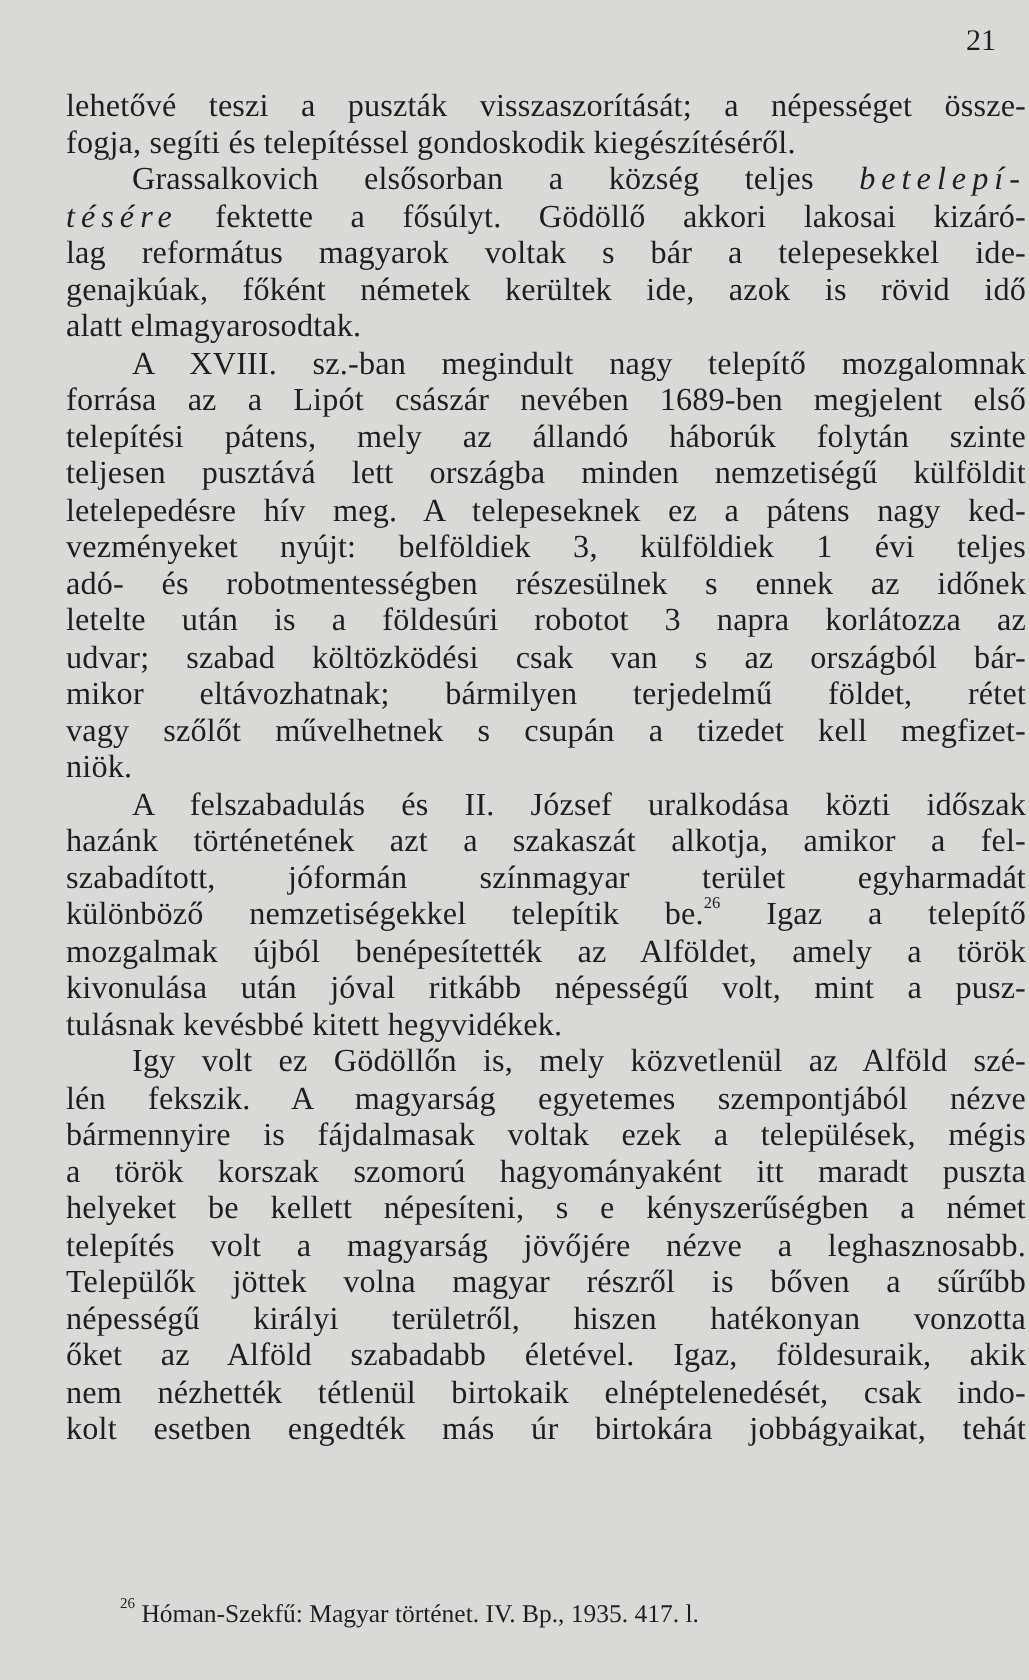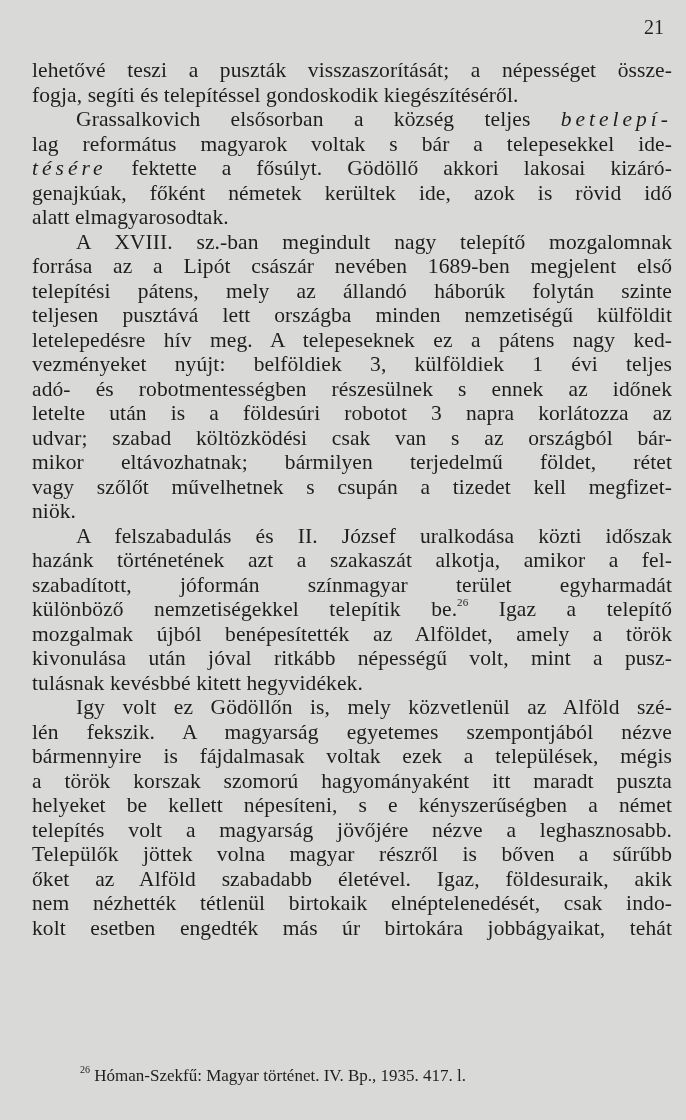--- a/index.html
+++ b/index.html
@@ -9,21 +9,21 @@
     font-family: "Liberation Serif", "DejaVu Serif", serif;
     color: #1e1e1e;
     position: relative;
     overflow: hidden;
   }
   .page-number {
     position: absolute; top: 16px; right: 22px;
     font-size: 20px;
   }
   .body-text {
-    position: absolute; left: 32px; top: 58px; width: 640px;
+    position: absolute; left: 44px; top: 58px; width: 640px;
   }
   .line {
     font-size: 21.5px;
     line-height: 24.5px;
     height: 24.5px;
     white-space: nowrap;
     text-align: justify;
     text-align-last: justify;
     letter-spacing: 0.1px;
   }
@@ -39,22 +39,22 @@
 </style>
 </head>
 <body>
 
 <div class="page-number">21</div>
 
 <div class="body-text" id="body">
     <div class="line"><span>lehetővé teszi a puszták visszaszorítását; a népességet össze-</span></div>
     <div class="line last"><span>fogja, segíti és telepítéssel gondoskodik kiegészítéséről.</span></div>
     <div class="line indent"><span>Grassalkovich elsősorban a község teljes </span><span class="spaced">betelepí-</span></div>
+    <div class="line"><span class="spaced">tésére</span><span> fektette a fősúlyt. Gödöllő akkori lakosai kizáró-</span></div>
     <div class="line"><span>lag református magyarok voltak s bár a telepesekkel ide-</span></div>
-    <div class="line"><span class="spaced">tésére</span><span> fektette a fősúlyt. Gödöllő akkori lakosai kizáró-</span></div>
     <div class="line"><span>genajkúak, főként németek kerültek ide, azok is rövid idő</span></div>
     <div class="line last"><span>alatt elmagyarosodtak.</span></div>
     <div class="line indent"><span>A XVIII. sz.-ban megindult nagy telepítő mozgalomnak</span></div>
     <div class="line"><span>forrása az a Lipót császár nevében 1689-ben megjelent első</span></div>
     <div class="line"><span>telepítési pátens, mely az állandó háborúk folytán szinte</span></div>
     <div class="line"><span>teljesen pusztává lett országba minden nemzetiségű külföldit</span></div>
     <div class="line"><span>letelepedésre hív meg. A telepeseknek ez a pátens nagy ked-</span></div>
     <div class="line"><span>vezményeket nyújt: belföldiek 3, külföldiek 1 évi teljes</span></div>
     <div class="line"><span>adó- és robotmentességben részesülnek s ennek az időnek</span></div>
     <div class="line"><span>letelte után is a földesúri robotot 3 napra korlátozza az</span></div>
@@ -69,20 +69,21 @@
     <div class="line"><span>mozgalmak újból benépesítették az Alföldet, amely a török</span></div>
     <div class="line"><span>kivonulása után jóval ritkább népességű volt, mint a pusz-</span></div>
     <div class="line last"><span>tulásnak kevésbbé kitett hegyvidékek.</span></div>
     <div class="line indent"><span>Igy volt ez Gödöllőn is, mely közvetlenül az Alföld szé-</span></div>
     <div class="line"><span>lén fekszik. A magyarság egyetemes szempontjából nézve</span></div>
     <div class="line"><span>bármennyire is fájdalmasak voltak ezek a települések, mégis</span></div>
     <div class="line"><span>a török korszak szomorú hagyományaként itt maradt puszta</span></div>
     <div class="line"><span>helyeket be kellett népesíteni, s e kényszerűségben a német</span></div>
     <div class="line"><span>telepítés volt a magyarság jövőjére nézve a leghasznosabb.</span></div>
     <div class="line"><span>Települők jöttek volna magyar részről is bőven a sűrűbb</span></div>
+    <div class="line"><span>népességű királyi területről, hiszen hatékonyan vonzotta</span></div>
     <div class="line"><span>őket az Alföld szabadabb életével. Igaz, földesuraik, akik</span></div>
     <div class="line"><span>nem nézhették tétlenül birtokaik elnéptelenedését, csak indo-</span></div>
     <div class="line"><span>kolt esetben engedték más úr birtokára jobbágyaikat, tehát</span></div>
   </div>
 
 <div class="footnote">
   <sup>26</sup><span> Hóman-Szekfű: Magyar történet. IV. Bp., 1935. 417. l.</span>
 </div>
 
 </body></html>

